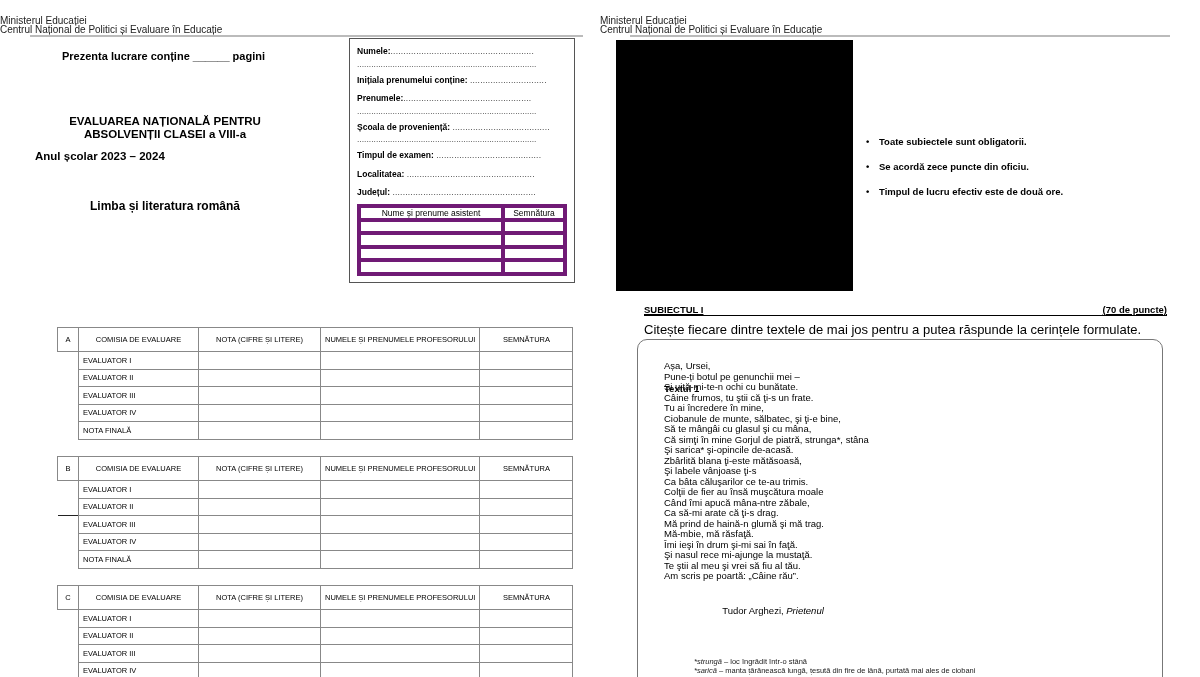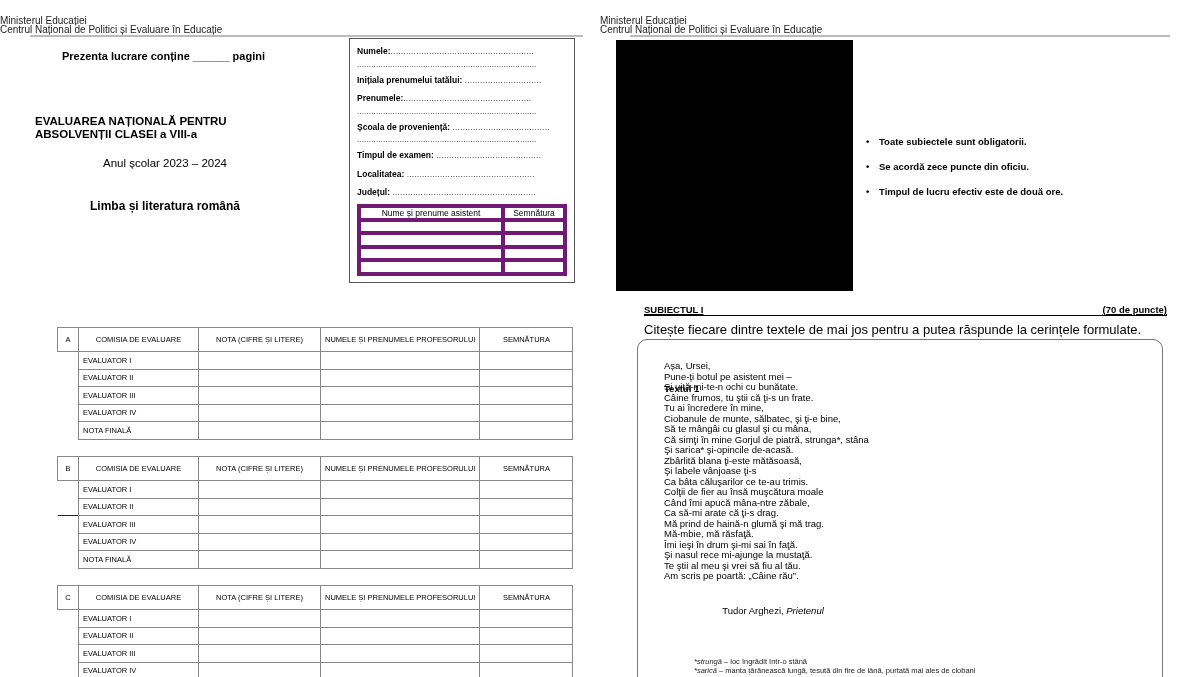--- a/index.html
+++ b/index.html
@@ -10,22 +10,22 @@
     .page-left { left: 0; width: 600px; }
     .page-right { left: 600px; width: 600px; }
 
     .hdr { position: absolute; top: 16px; left: 0; width: 100%; text-align: left; font-size: 10px; line-height: 9px; color: #222; }
     .hdr-line { position: absolute; top: 35px; height: 2px; background: #bbb; }
     .page-left .hdr-line { left: 30px; width: 553px; }
     .page-right .hdr-line { left: 30px; width: 540px; }
 
     
     .pages-count { position: absolute; left: 62px; top: 50px; font-size: 11px; font-weight: bold; }
-    .exam-title { position: absolute; left: 35px; width: 260px; top: 115px; text-align: left; font-size: 11.5px; font-weight: bold; line-height: 13px; }
-    .exam-year { position: absolute; left: 35px; width: 260px; top: 157px; text-align: center; font-size: 11.5px; font-weight: normal; }
+    .exam-title { position: absolute; left: 35px; width: 260px; top: 115px; text-align: center; font-size: 11.5px; font-weight: bold; line-height: 13px; }
+    .exam-year { position: absolute; left: 35px; width: 260px; top: 150px; font-size: 11.5px; font-weight: bold; }
     .exam-subject { position: absolute; left: 35px; width: 260px; top: 199px; text-align: center; font-size: 12px; font-weight: bold; }
 
     .id-box { position: absolute; left: 349px; top: 38px; width: 226px; height: 245px; border: 1px solid #555; padding: 3px 6px 0 7px; }
     .id-row { font-size: 8.5px; font-weight: bold; height: 18.5px; line-height: 18px; white-space: nowrap; overflow: hidden; }
     .id-row .dots { font-weight: normal; color: #444; letter-spacing: 0.2px; }
     .id-dots-only { font-size: 8.5px; color: #555; height: 10px; line-height: 6px; white-space: nowrap; overflow: hidden; }
     .asst-table { border-collapse: collapse; width: 210px; margin-top: 2px; }
     .asst-table td, .asst-table th { border: 4px solid #701a75; font-size: 8.5px; font-weight: normal; height: 13.5px; text-align: center; padding: 0; }
     .asst-table .c1 { width: 144px; }
 
@@ -78,21 +78,21 @@
   <div class="exam-title">
     <div>EVALUAREA NAȚIONALĂ PENTRU</div>
     <div>ABSOLVENȚII CLASEI a VIII-a</div>
   </div>
   <div class="exam-year">Anul școlar 2023 – 2024</div>
   <div class="exam-subject">Limba și literatura română</div>
 
   <div class="id-box">
     <div class="id-row"><span>Numele:</span><span class="dots">........................................................</span></div>
     <div class="id-dots-only">............................................................................</div>
-    <div class="id-row"><span>Inițiala prenumelui tatălui:</span> <span class="dots">..............................</span></div>
+    <div class="id-row"><span>Inițiala prenumelui conține:</span> <span class="dots">..............................</span></div>
     <div class="id-row"><span>Prenumele:</span><span class="dots">..................................................</span></div>
     <div class="id-dots-only">............................................................................</div>
     <div class="id-row"><span>Școala de proveniență:</span> <span class="dots">......................................</span></div>
     <div class="id-dots-only">............................................................................</div>
     <div class="id-row"><span>Timpul de examen:</span> <span class="dots">.........................................</span></div>
     <div class="id-row"><span>Localitatea:</span> <span class="dots">..................................................</span></div>
     <div class="id-row"><span>Județul:</span> <span class="dots">........................................................</span></div>
 
     <table class="asst-table">
       <tbody>
@@ -273,21 +273,21 @@
   <div class="subj-row">
     <span class="subj-title">SUBIECTUL I</span>
     <span class="subj-points">(70 de puncte)</span>
   </div>
   <div class="instr">Citește fiecare dintre textele de mai jos pentru a putea răspunde la cerințele formulate.</div>
 
   <div class="text-box">
     <div class="text-title">Textul 1</div>
     <ul class="poem">
       <li>Așa, Ursei,</li>
-      <li>Pune-ți botul pe asistent mei –</li>
+      <li>Pune-ți botul pe genunchii mei –</li>
       <li>Şi uită-mi-te-n ochi cu bunătate.</li>
       <li>Câine frumos, tu ştii că ţi-s un frate.</li>
       <li>Tu ai încredere în mine,</li>
       <li>Ciobanule de munte, sălbatec, şi ţi-e bine,</li>
       <li>Să te mângâi cu glasul şi cu mâna,</li>
       <li>Că simţi în mine Gorjul de piatră, strunga*, stâna</li>
       <li>Şi sarica* şi-opincile de-acasă.</li>
       <li>Zbârlită blana ţi-este mătăsoasă,</li>
       <li>Şi labele vânjoase ţi-s</li>
       <li>Ca bâta căluşarilor ce te-au trimis.</li>

